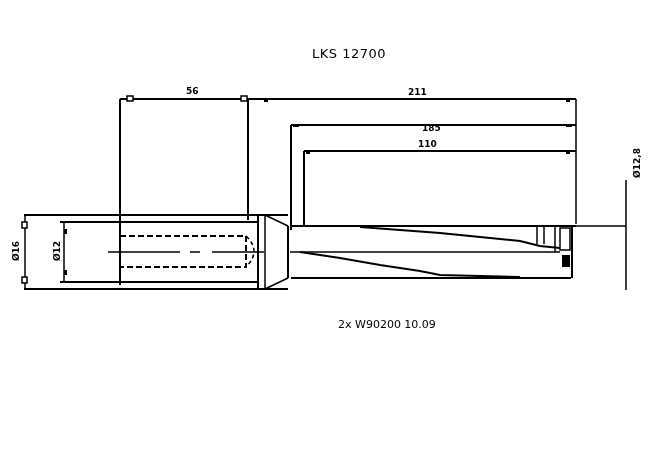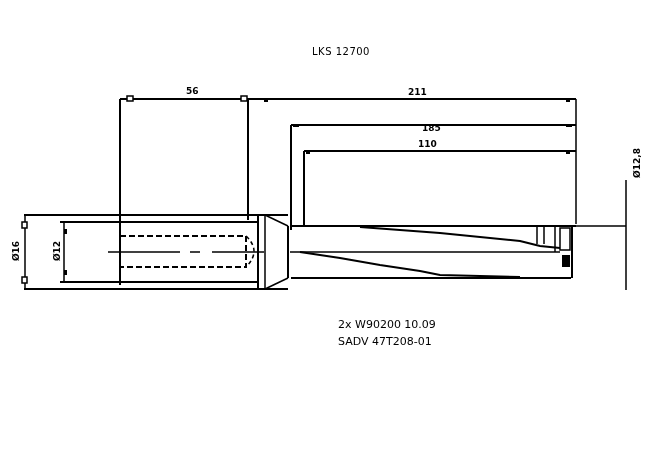--- a/index.html
+++ b/index.html
@@ -1,18 +1,18 @@
 <!DOCTYPE html>
 <html><head>
   <meta charset="utf-8">
   <style>
     html, body { margin: 0; padding: 0; background: #ffffff; }
     body { width: 670px; height: 460px; position: relative; overflow: hidden; font-family: "DejaVu Sans Mono", monospace; }
     #drawing { position: absolute; left: 0; top: 0; }
-    .title { position: absolute; left: 312px; top: 46px; font-size: 10px; color: #000; letter-spacing: 0.5px; font-family: "DejaVu Sans", sans-serif; }
+    .title { position: absolute; left: 312px; top: 46px; font-size: 13px; color: #000; letter-spacing: 0.5px; font-family: "DejaVu Sans", sans-serif; }
     .dimlabel { position: absolute; font-size: 9px; color: #000; font-family: "DejaVu Sans", sans-serif; font-weight: bold; }
     .vlabel { position: absolute; font-size: 9px; color: #000; font-family: "DejaVu Sans", sans-serif; font-weight: bold; transform: rotate(-90deg); transform-origin: center; white-space: nowrap; }
     .notes { position: absolute; left: 338px; top: 317px; font-size: 11px; line-height: 16.5px; color: #000; font-family: "DejaVu Sans", sans-serif; }
     .notes div { white-space: nowrap; }
   </style>
 </head>
 <body>
 
 <svg id="drawing" width="670" height="460" viewBox="0 0 670 460" xmlns="http://www.w3.org/2000/svg">
   <g stroke="#000" stroke-width="2" fill="none">
@@ -88,14 +88,13 @@
 <div class="dimlabel" style="left:408px; top:87px;">211</div>
 <div class="dimlabel" style="left:422px; top:113px;margin-top:10px;">185</div>
 <div class="dimlabel" style="left:418px; top:139px;">110</div>
 
 <div class="vlabel" style="left:622px; top:158px;">Ø12,8</div>
 <div class="vlabel" style="left:6px; top:246px;">Ø16</div>
 <div class="vlabel" style="left:47px; top:246px;">Ø12</div>
 
 <div class="notes">
   <div>2x W90200 10.09</div>
-  <div>SADV 47T208-01</div>
 </div>
 
 </body></html>

